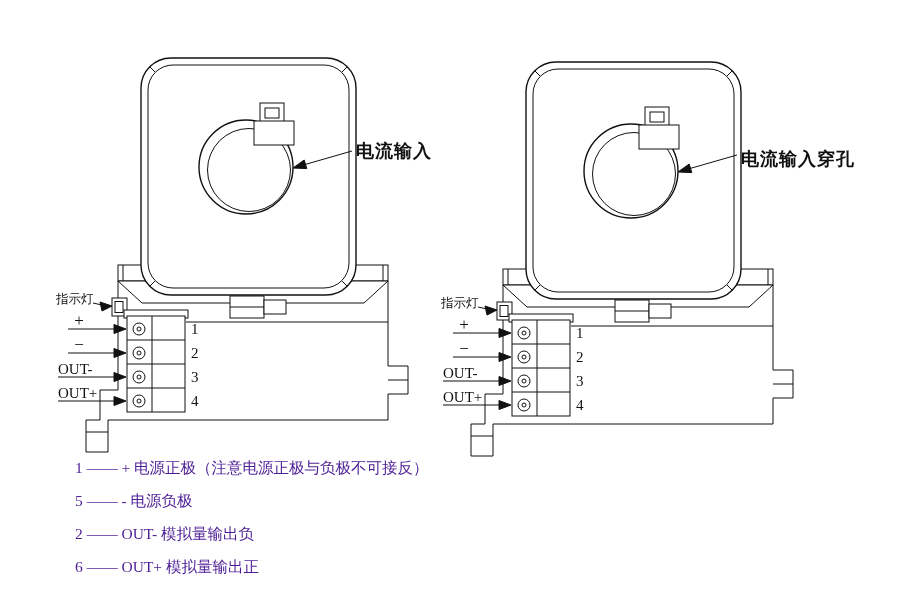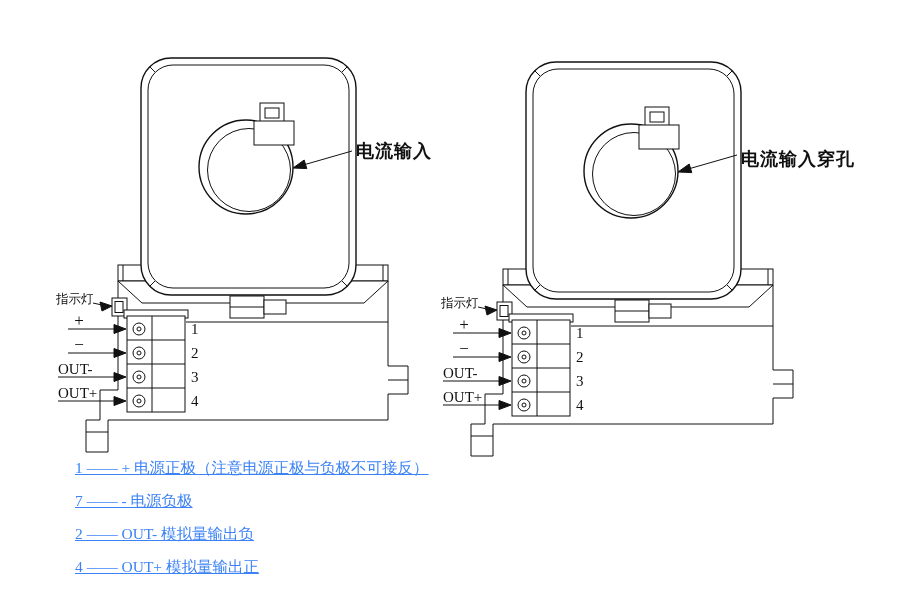--- a/index.html
+++ b/index.html
@@ -16,21 +16,21 @@
   svg text { fill: #111; }
   .t-cjk  { font-family: "Liberation Serif", serif; font-size: 12.5px; }
   .t-sign { font-family: "Liberation Serif", serif; font-size: 17px; }
   .t-out  { font-family: "Liberation Serif", serif; font-size: 15px; }
   .t-num  { font-family: "Liberation Serif", serif; font-size: 15px; }
   .t-anno { font-family: "DejaVu Sans", sans-serif; font-size: 18px; font-weight: 700; letter-spacing: 1px; }
   .legend {
     position: absolute; left: 75px; top: 458px;
     display: flex; flex-direction: column; gap: 14px;
     font-family: "Liberation Serif", serif;
-    font-size: 15.5px; line-height: 19px; color: #3b82f6; text-decoration: underline;
+    font-size: 15.5px; line-height: 19px; color: #4c1d95;
   }
 </style>
 </head>
 <body>
 
 <div class="canvas">
 
   <svg width="905" height="594" viewBox="0 0 905 594" xmlns="http://www.w3.org/2000/svg">
 
     <defs>
@@ -135,18 +135,18 @@
     <text x="443" y="402" class="t-out">OUT+</text>
     <text x="576" y="338" class="t-num">1</text>
     <text x="576" y="362" class="t-num">2</text>
     <text x="576" y="386" class="t-num">3</text>
     <text x="576" y="410" class="t-num">4</text>
     <text x="741" y="165" class="t-anno">电流输入穿孔</text>
   </svg>
 
   <div class="legend">
     <div>1 —— + 电源正极（注意电源正极与负极不可接反）</div>
-    <div>7 —— - 电源负极</div>
+    <div>5 —— - 电源负极</div>
     <div>2 —— OUT- 模拟量输出负</div>
-    <div>4 —— OUT+ 模拟量输出正</div>
+    <div>6 —— OUT+ 模拟量输出正</div>
   </div>
 
 </div>
 
 </body></html>

